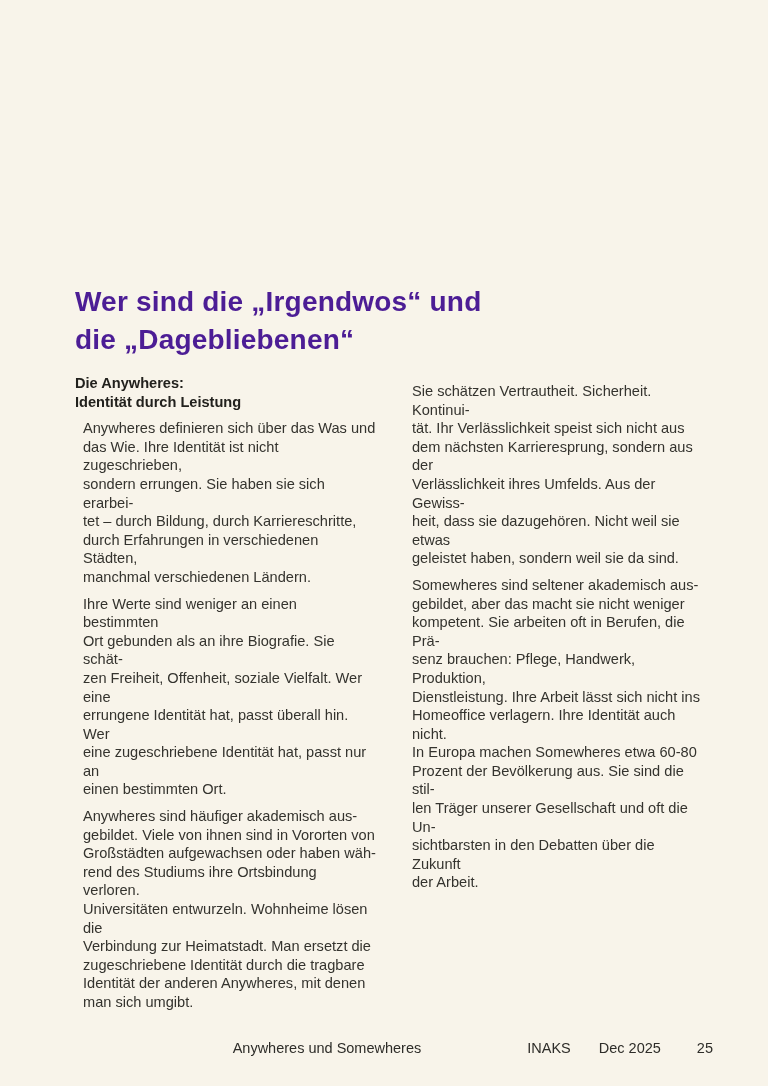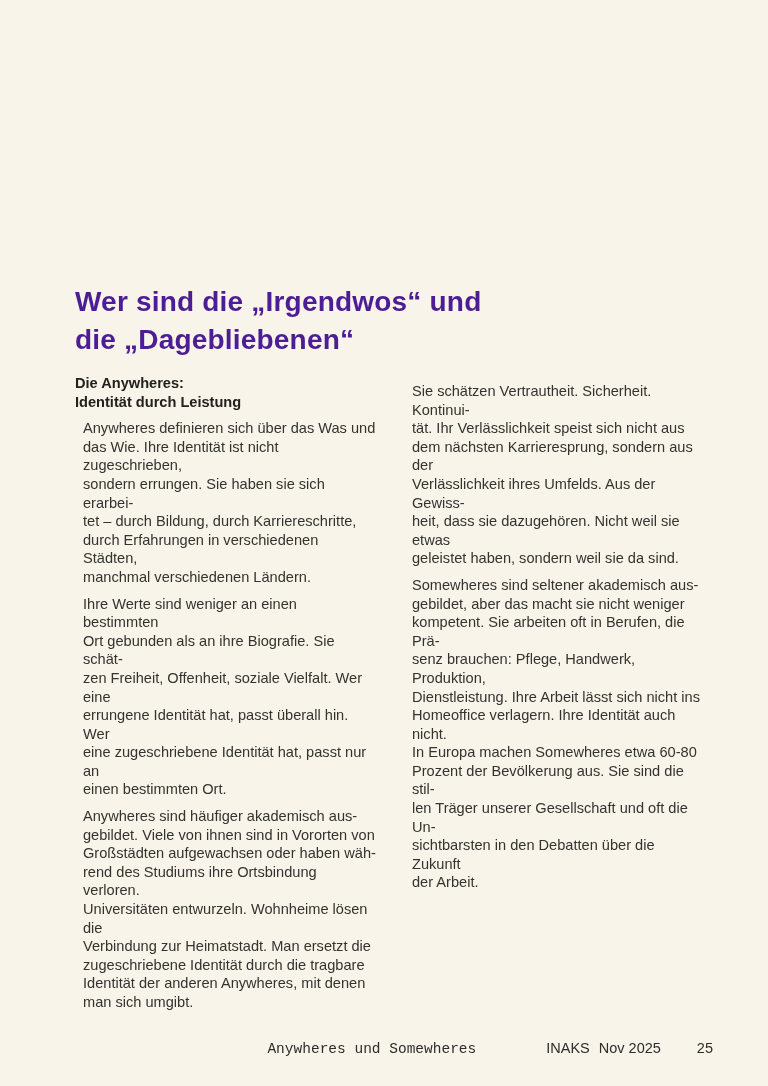--- a/index.html
+++ b/index.html
@@ -70,22 +70,22 @@
     position: absolute;
     left: 75px;
     right: 55px;
     top: 1040px;
     display: flex;
     align-items: baseline;
     justify-content: flex-end;
     font-size: 14.5px;
     color: #2e2d29;
   }
-  .footer .article-title { margin-right: 70px; font-family: Liberation Mono, monospace; }
-  .footer .pub-name { margin-right: 9px; }
+  .footer .article-title { margin-right: 106px; }
+  .footer .pub-name { margin-right: 28px; }
   .footer .pub-date { margin-right: 36px; }
 </style>
 </head>
 <body>
 
 <div class="page">
 
 
   <h2 class="subtitle">Wer sind die „Irgendwos“ und
 die „Dagebliebenen“</h2>
@@ -140,17 +140,17 @@
 sichtbarsten in den Debatten über die Zukunft
 der Arbeit.</p>
       </div>
     </div>
 
   </div>
 
   <div class="footer">
     <span class="article-title">Anywheres und Somewheres</span>
     <span class="pub-name">INAKS</span>
-    <span class="pub-date">Nov 2025</span>
+    <span class="pub-date">Dec 2025</span>
     <span class="page-number">25</span>
   </div>
 
 </div>
 
 </body></html>

